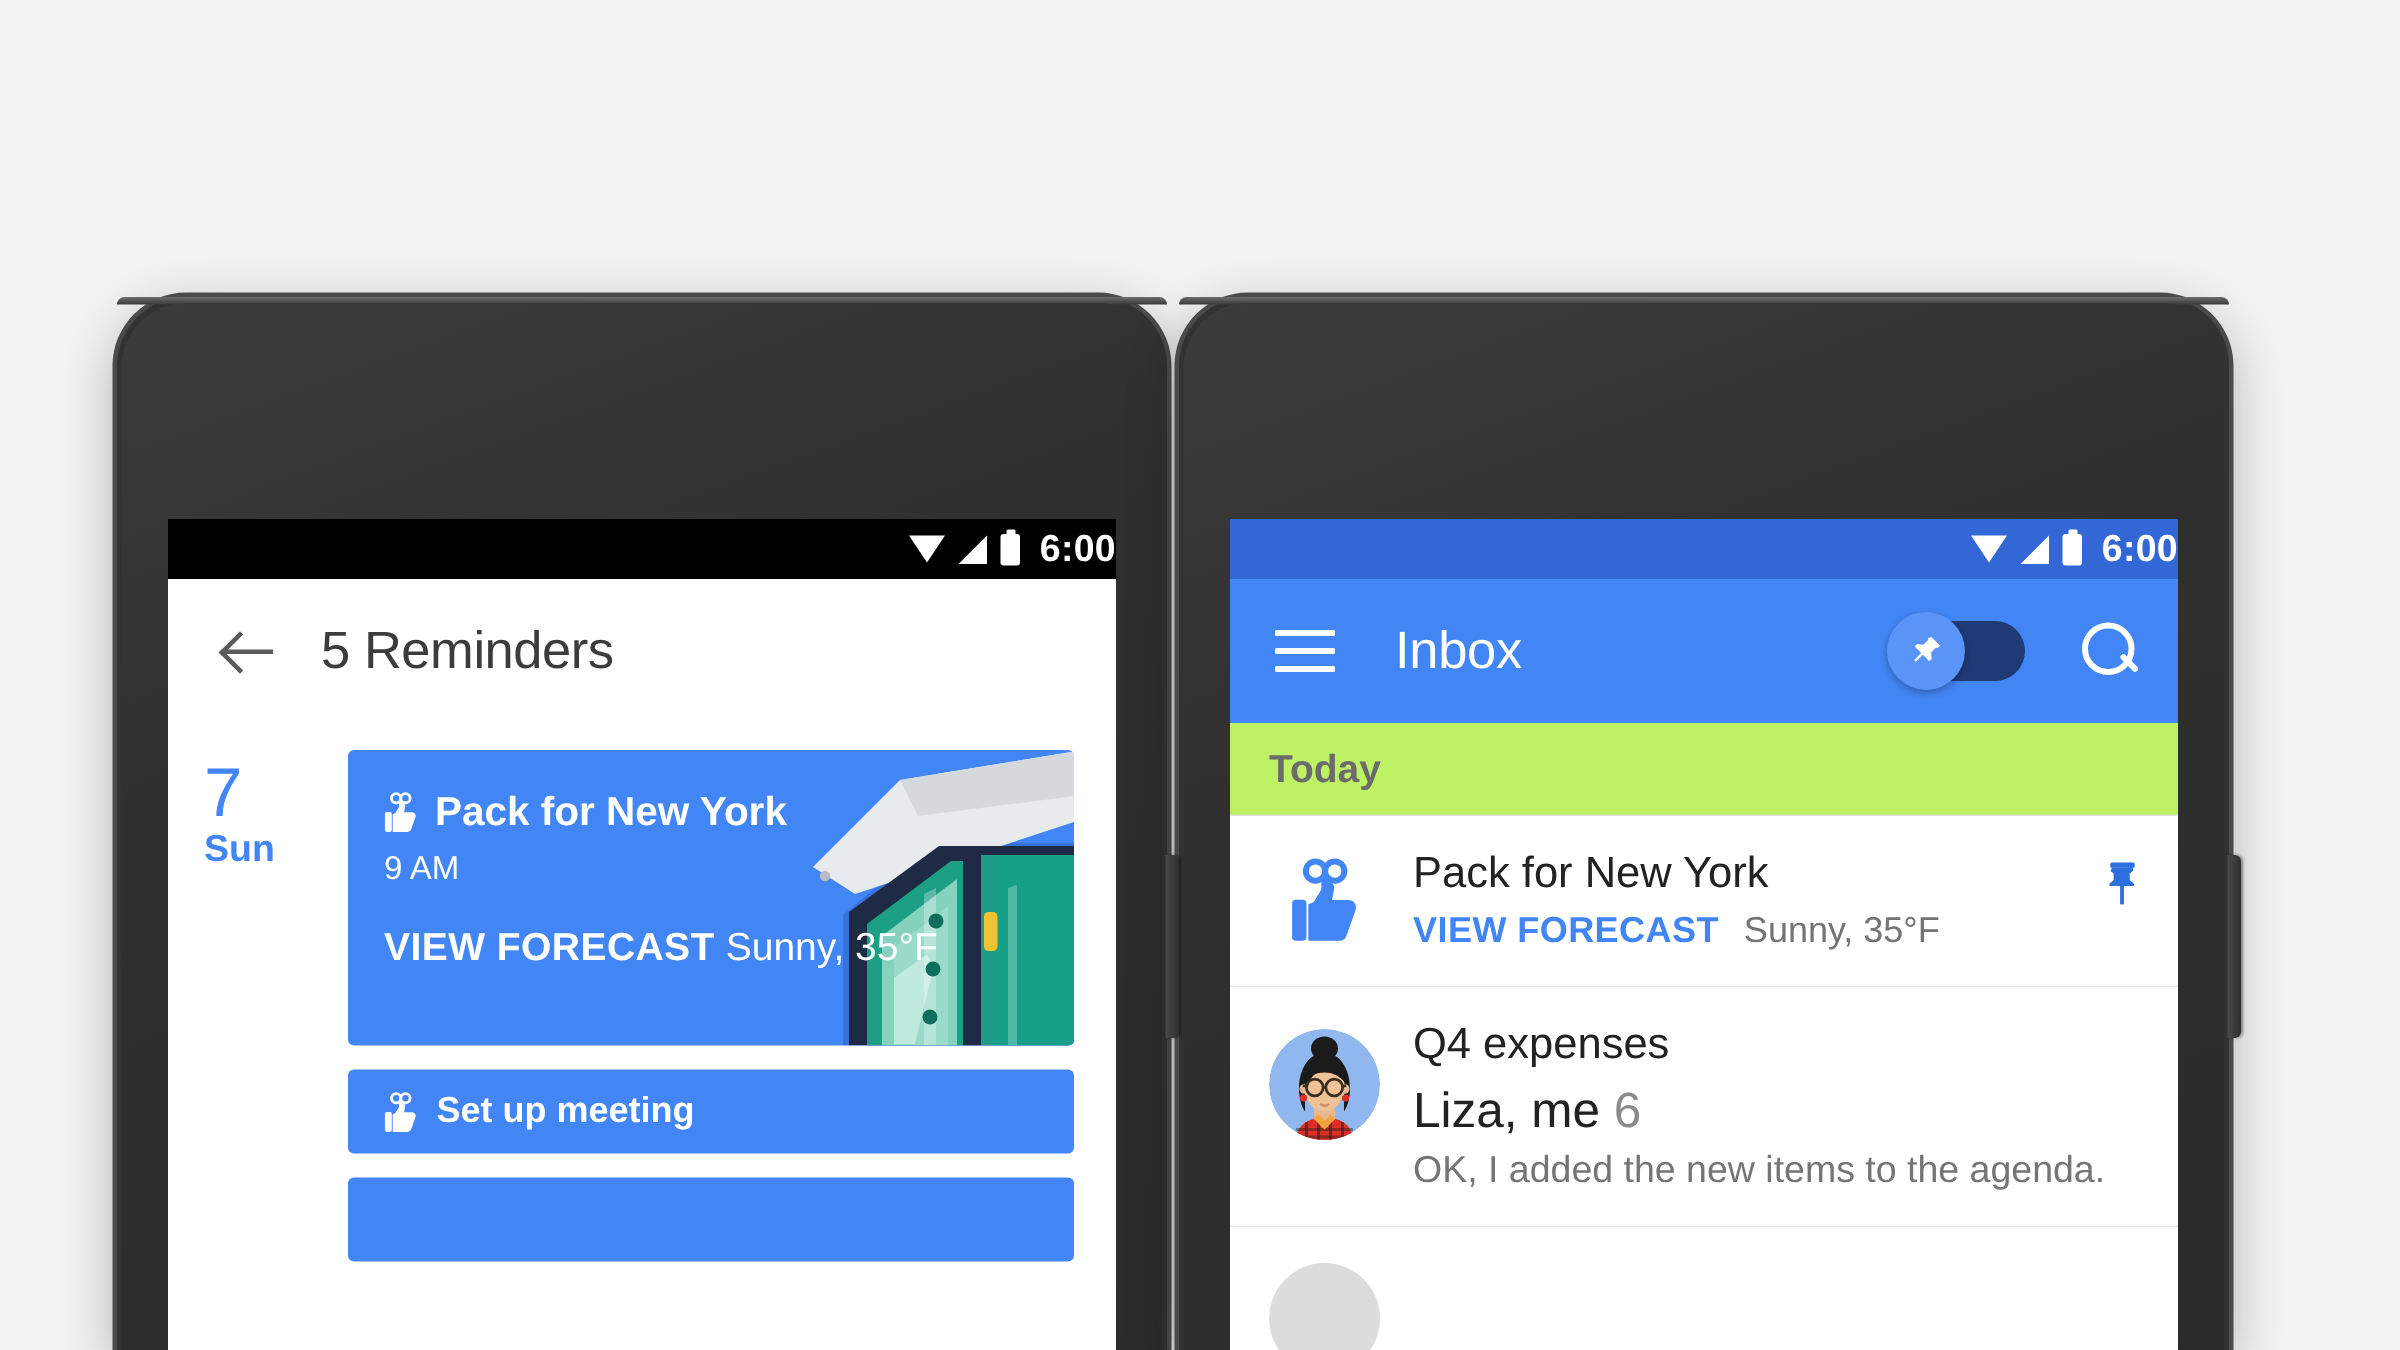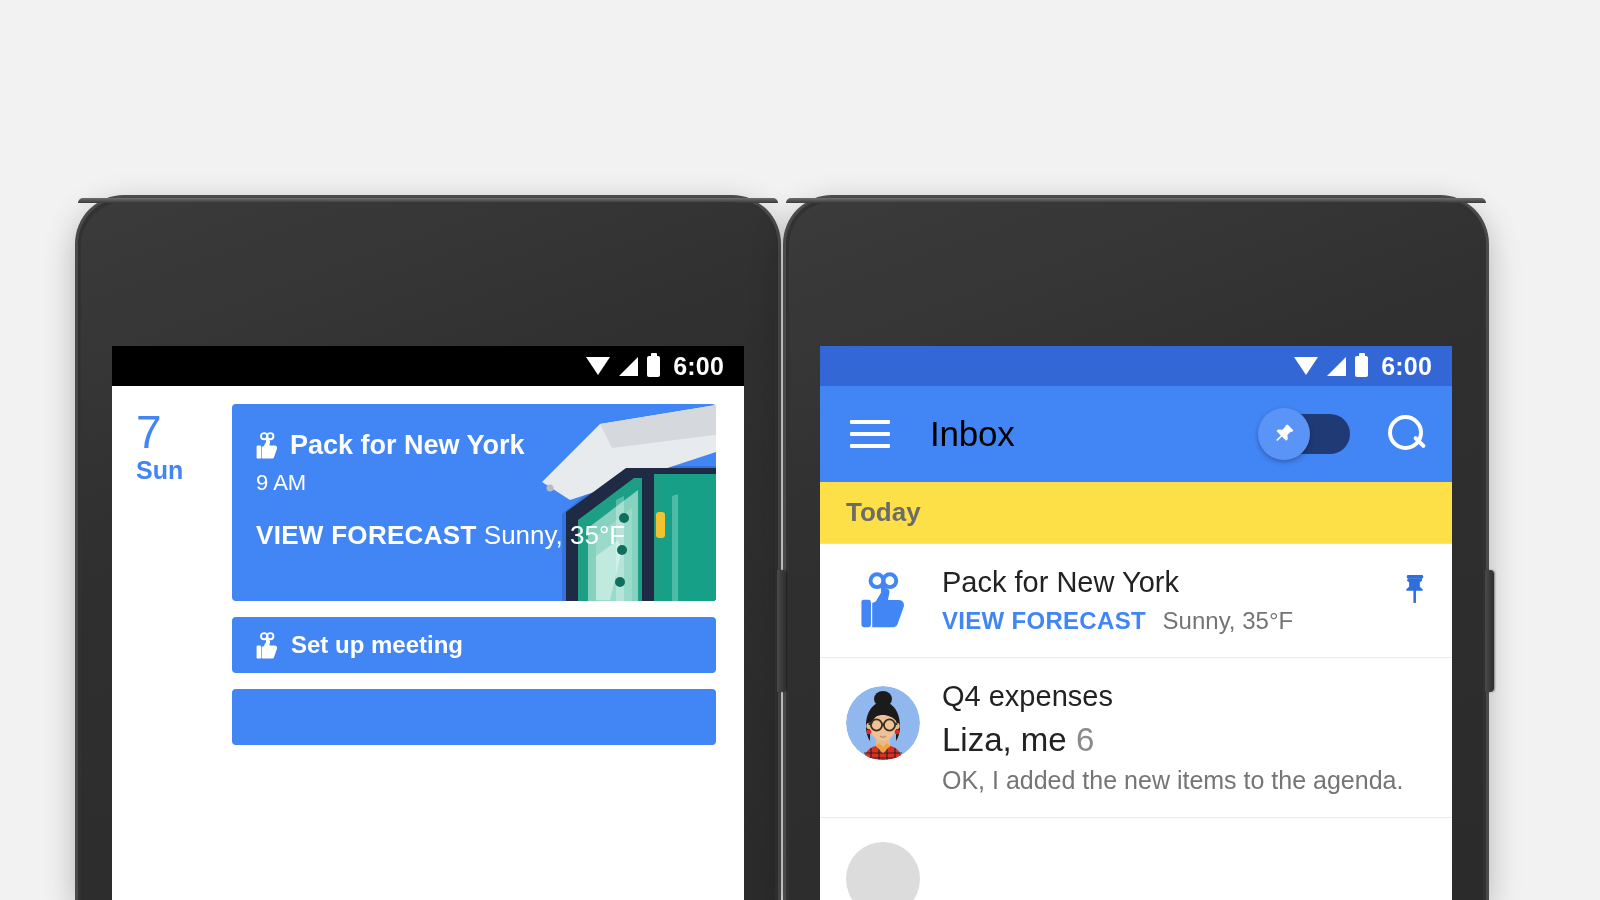--- a/index.html
+++ b/index.html
@@ -63,21 +63,21 @@
     z-index:1;
   }
 
   .screen{
     position:absolute; overflow:hidden; background:#fff; z-index:5;
   }
 
   
   .statusbar{
     height:40px; display:flex; align-items:center; justify-content:flex-end;
-    padding-right:20px; gap:9px;
+    padding-right:0; gap:9px;
   }
   .statusbar.dark{ background:#000; }
   .statusbar.blue{ background:#3367d6; }
   .sb-time{ color:#fff; font-size:25px; font-weight:bold; letter-spacing:.2px; margin-left:4px; }
   .ic-wifi{ width:24px; height:18px; position:relative; }
   .ic-wifi i{
     position:absolute; left:0; top:0; width:0; height:0; display:block;
     border-left:12px solid transparent; border-right:12px solid transparent;
     border-top:18px solid #fff;
   }
@@ -134,21 +134,21 @@
   
   .in-appbar{
     height:96px; background:#4285f4; display:flex; align-items:center;
     padding:0 26px 0 30px; gap:26px;
   }
   .burger{ width:40px; height:28px; flex:none; position:relative; }
   .burger i{ position:absolute; left:0; width:40px; height:4px; background:#fff; border-radius:1px; display:block; }
   .burger i:nth-child(1){ top:0; }
   .burger i:nth-child(2){ top:12px; }
   .burger i:nth-child(3){ top:24px; }
-  .in-title{ font-size:35px; color:#000000; font-weight:400; flex:1; margin-left:14px; letter-spacing:-.2px; }
+  .in-title{ font-size:35px; color:#ffffff; font-weight:400; flex:1; margin-left:14px; letter-spacing:-.2px; }
 
   .pin-toggle{
     width:86px; height:40px; border-radius:20px; background:#1f3a75;
     position:relative; flex:none; margin-right:12px;
   }
   .pin-toggle .thumb{
     position:absolute; left:-6px; top:-6px; width:52px; height:52px; border-radius:50%;
     background:#5b94f7; box-shadow:0 2px 5px rgba(0,0,0,.28);
     display:flex; align-items:center; justify-content:center;
   }
@@ -156,21 +156,21 @@
   .search-ic::before{
     content:""; position:absolute; left:0; top:0; width:27px; height:27px;
     border:4px solid #fff; border-radius:50%;
   }
   .search-ic::after{
     content:""; position:absolute; left:24px; top:25px; width:15px; height:4px;
     background:#fff; border-radius:2px; transform:rotate(45deg);
   }
 
   .today-bar{
-    height:62px; background:#fde047; display:flex; align-items:center;
+    height:62px; background:#bef264; display:flex; align-items:center;
     padding-left:26px; border-bottom:1px solid #dedede;
   }
   .today-bar span{ font-size:26px; font-weight:bold; color:#6b6b6b; }
 
   .mail-row{
     display:flex; padding:22px 24px 22px 26px; background:#fff;
     border-bottom:1px solid #ebebeb; gap:22px; align-items:flex-start;
   }
   .mail-ic{ width:74px; flex:none; display:flex; justify-content:center; padding-top:6px; }
   .mail-main{ flex:1; min-width:0; }
@@ -204,20 +204,24 @@
 
     <div class="statusbar dark">
       <span class="ic-wifi">
           <i></i>
         </span>
       <span class="ic-sig"></span>
       <span class="ic-bat"></span>
       <span class="sb-time">6:00</span>
     </div>
 
+    <div class="rem-appbar">
+      <span class="back-arrow"></span>
+      <span class="rem-title">5 Reminders</span>
+    </div>
 
     <div class="rem-body">
       <div class="rem-row">
         <div class="rem-date">
           <div class="d">7</div>
           <div class="w">Sun</div>
         </div>
 
         <div class="rem-cards">
 

